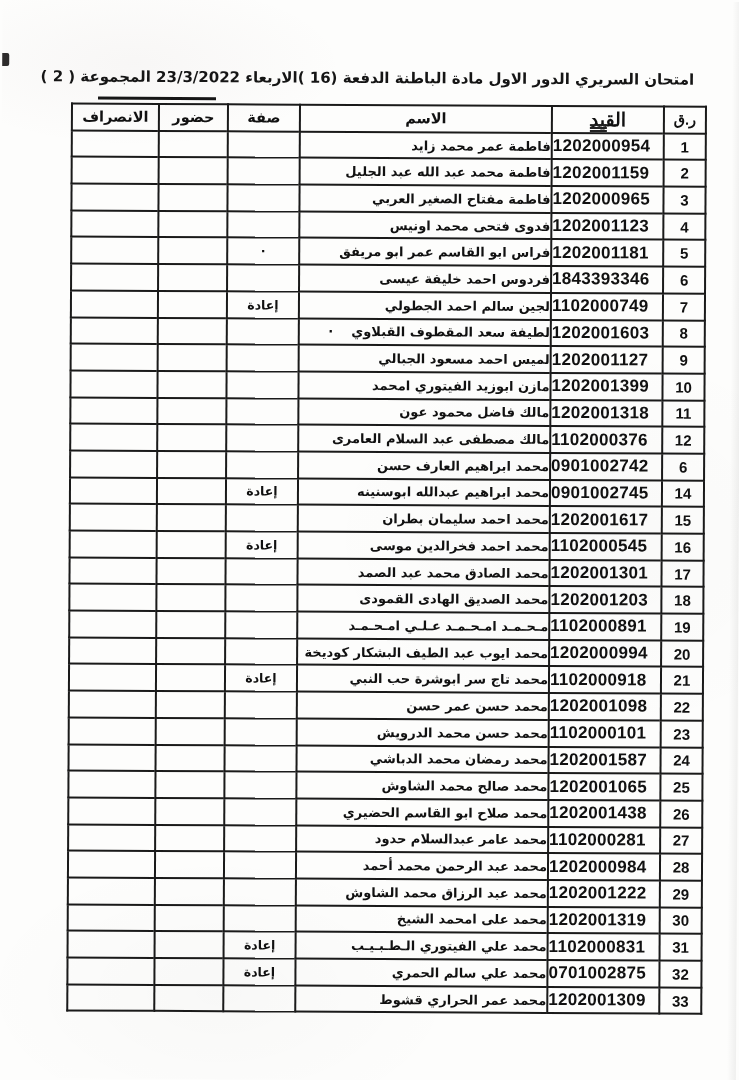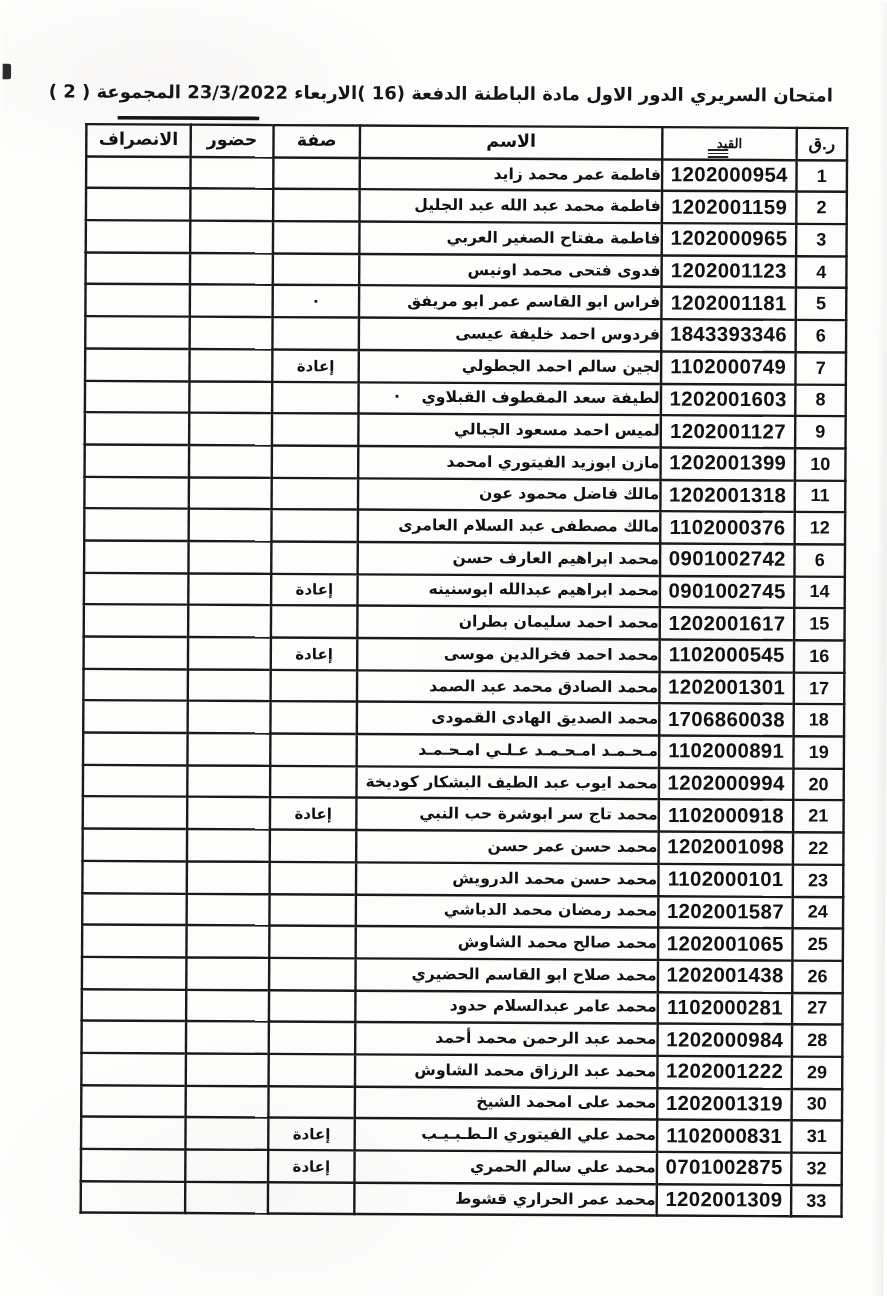--- a/index.html
+++ b/index.html
@@ -36,28 +36,28 @@
     width:624px;border-collapse:collapse;table-layout:fixed;
     direction:rtl;
   }
   .sheet th,.sheet td{
     border:2.4px solid #1a1a1a;
     padding:0;overflow:hidden;white-space:nowrap;
     vertical-align:middle;
   }
   .sheet tr{height:26.7px;}
   .c-no{width:40px;text-align:center;font-weight:bold;font-size:15px;font-family:Liberation Sans, sans-serif;}
-  .c-id{width:110px;text-align:center;font-weight:bold;font-size:17px;font-family:"Liberation Sans",sans-serif;letter-spacing:.3px;}
+  .c-id{width:110px;text-align:left;font-weight:bold;font-size:17px;font-family:"Liberation Sans",sans-serif;letter-spacing:.3px;}
   .c-name{width:250px;text-align:right;font-weight:bold;font-size:13px;padding-right:3px;padding-left:3px;}
   .c-attr{width:70px;text-align:center;font-weight:bold;font-size:12.5px;margin-left:27px;}
   .c-pres{width:67px;margin-top:16px;}
   .c-dep{width:85px;}
   .sheet thead th{font-weight:bold;font-size:14.5px;text-align:center;}
   .sheet thead .c-name{text-align:center;padding:0;}
-  .sheet thead .c-id{font-size:11px;font-family:Liberation Serif, serif;letter-spacing:0;}
+  .sheet thead .c-id{font-size:19px;font-family:Liberation Serif, serif;letter-spacing:0;}
   .scan-mark{
     position:absolute;top:123px;left:588px;width:17px;height:8px;
     background:repeating-linear-gradient(to bottom,#222 0 1.4px,transparent 1.4px 3px);
   }
   .edge-mark{
     position:absolute;top:55px;left:0;width:7px;height:13px;
     background:#2e2c2c;border-radius:0 2px 2px 0;
   }
   .right-shade{
     position:absolute;top:0;right:0;bottom:0;width:9px;
@@ -216,21 +216,21 @@
         <tr>
     <td class="c-no">17</td>
     <td class="c-id">1202001301</td>
     <td class="c-name">محمد الصادق محمد عبد الصمد</td>
     <td class="c-attr"></td>
     <td class="c-pres"></td>
     <td class="c-dep"></td>
   </tr>
         <tr>
     <td class="c-no">18</td>
-    <td class="c-id">1706860038</td>
+    <td class="c-id">1202001203</td>
     <td class="c-name">محمد الصديق الهادى القمودى</td>
     <td class="c-attr"></td>
     <td class="c-pres"></td>
     <td class="c-dep"></td>
   </tr>
         <tr>
     <td class="c-no">19</td>
     <td class="c-id">1102000891</td>
     <td class="c-name">مـحـمـد امـحـمـد عـلـي امـحـمـد</td>
     <td class="c-attr"></td>

